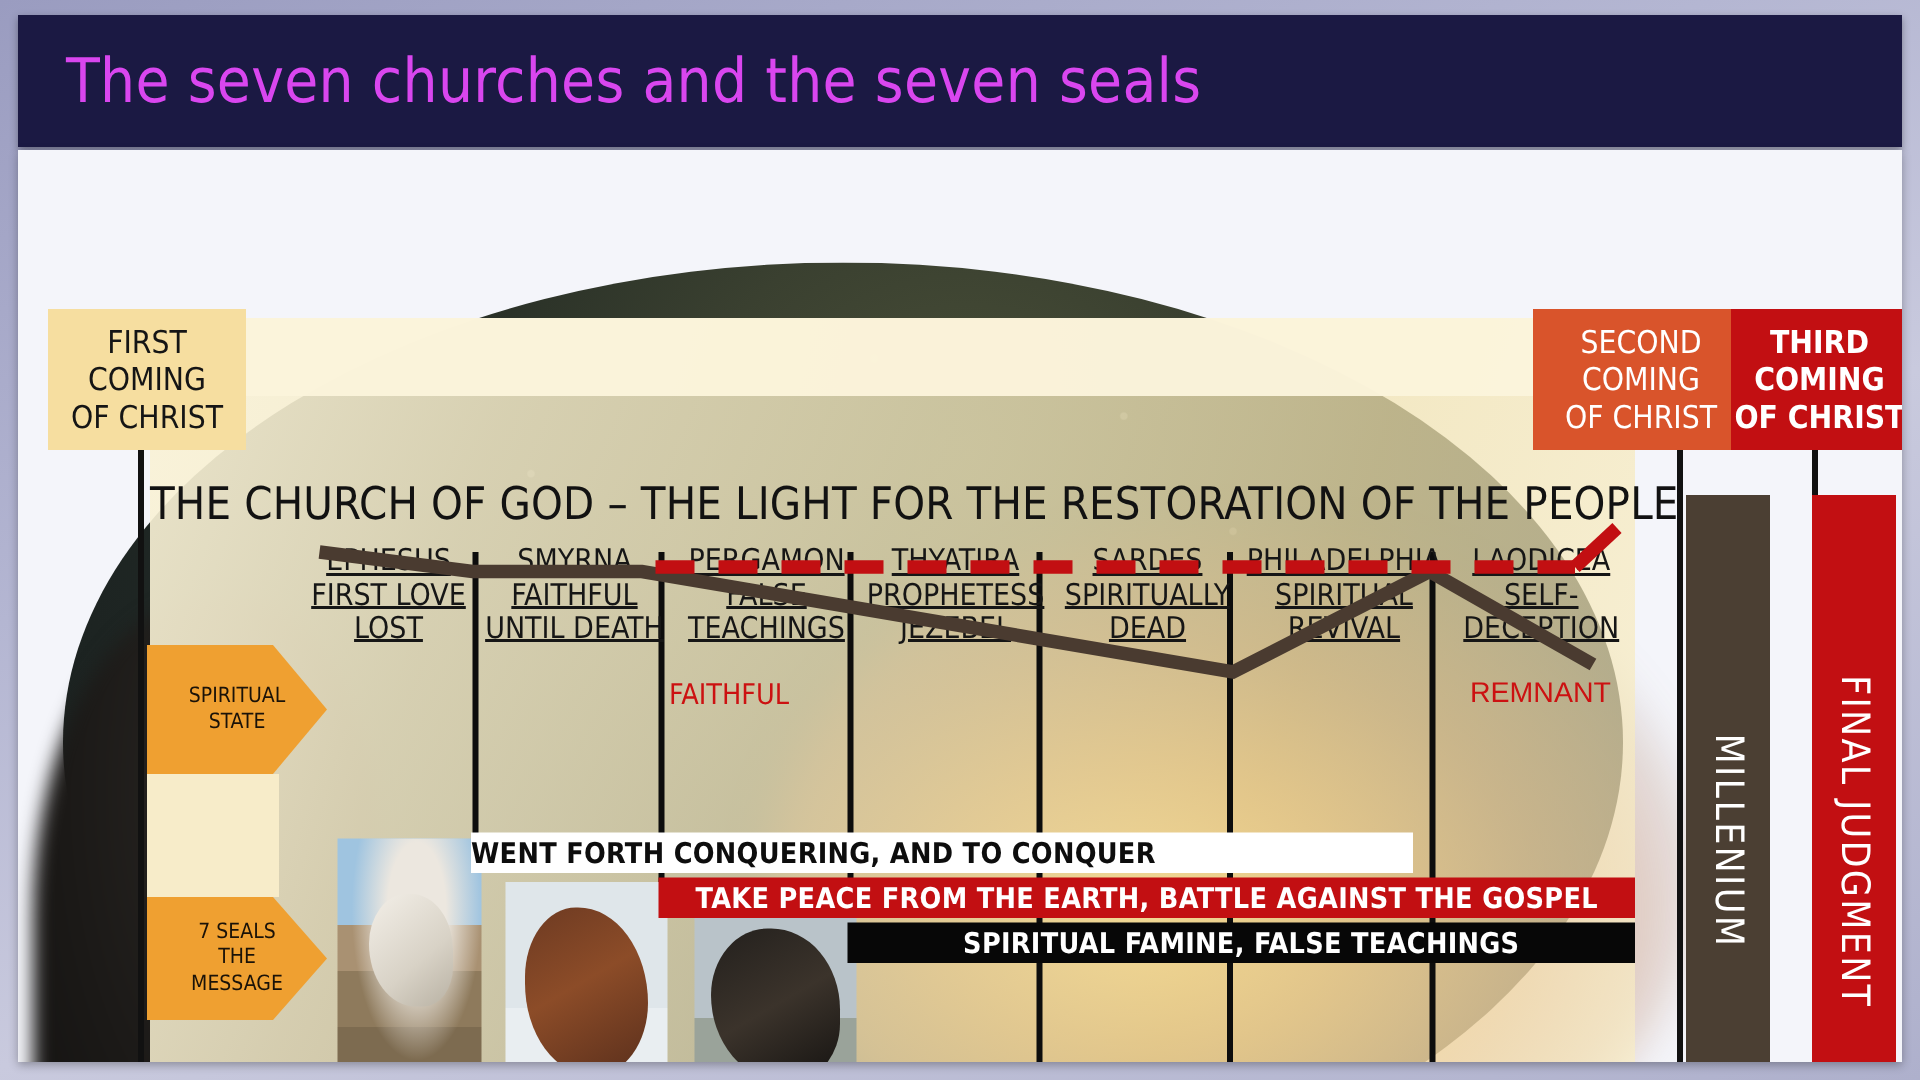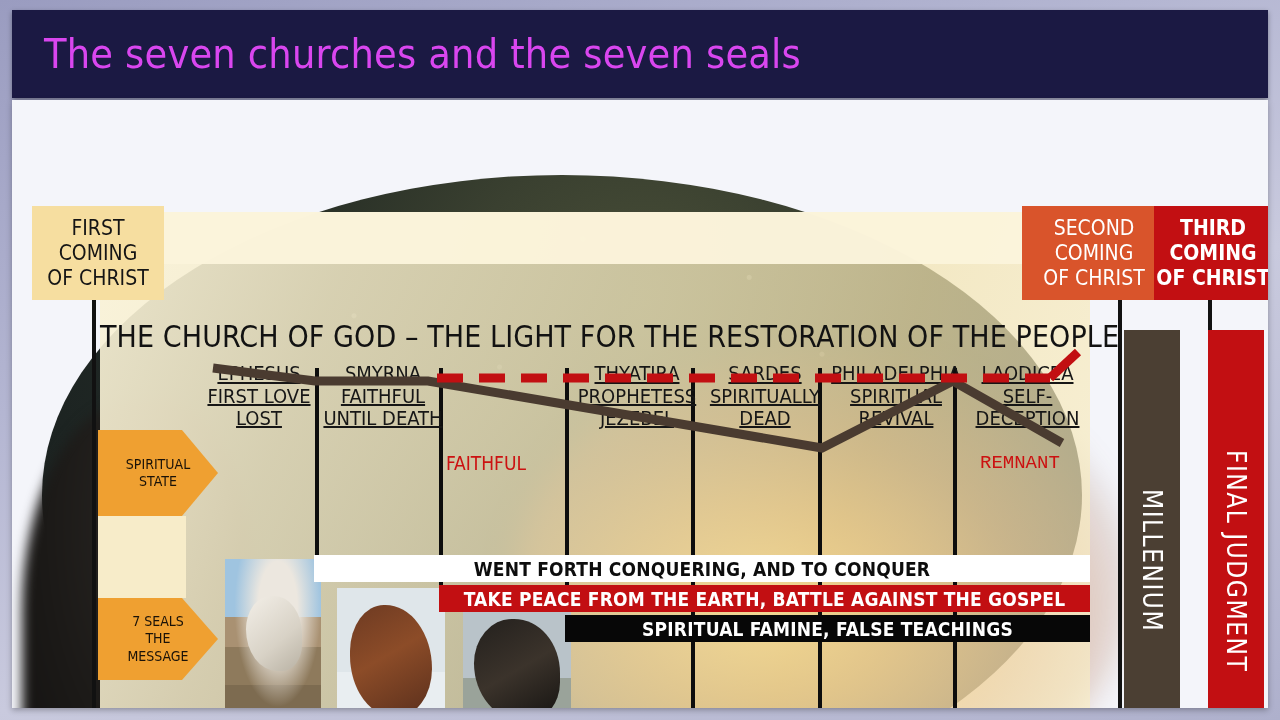--- a/index.html
+++ b/index.html
@@ -135,21 +135,21 @@
   .horse.h3::after{content:"";position:absolute;left:10%;top:8%;width:80%;height:86%;
     border-radius:46% 56% 40% 60%;
     background:linear-gradient(150deg,#23201d,#3b332b 50%,#151311);}
 
   
   .seal{
     position:absolute;height:27px;display:flex;align-items:center;
     font-family:"DejaVu Sans Condensed","Liberation Sans",sans-serif;
     font-size:19px;font-weight:bold;letter-spacing:.2px;
   }
-  .seal.s1{left:302px;top:455px;width:776px;background:#ffffff;color:#0d0d0d;justify-content:center;}
+  .seal.s1{left:302px;top:455px;width:628px;background:#ffffff;color:#0d0d0d;justify-content:flex-start;}
   .seal.s2{left:427px;top:485px;width:651px;background:#c20f12;color:#ffffff;justify-content:center;}
   .seal.s3{left:553px;top:515px;width:525px;background:#070707;color:#ffffff;justify-content:center;}
 
   
   .vbar{
     position:absolute;display:flex;align-items:center;justify-content:center;
     font-family:"DejaVu Sans Condensed","Liberation Sans",sans-serif;
     letter-spacing:1.5px;
   }
   .vbar span{writing-mode:vertical-rl;text-orientation:mixed;}
@@ -191,20 +191,25 @@
       <div class="church" style="left:0px;width:118px">
         <span class="cname">EPHESUS</span>
         <span class="cdesc">FIRST LOVE</span>
         <span class="cdesc">LOST</span>
       </div>
       <div class="church" style="left:122px;width:122px">
         <span class="cname">SMYRNA</span>
         <span class="cdesc">FAITHFUL</span>
         <span class="cdesc">UNTIL DEATH</span>
       </div>
+      <div class="church" style="left:250px;width:122px">
+        <span class="cname">PERGAMON</span>
+        <span class="cdesc">FALSE</span>
+        <span class="cdesc">TEACHINGS</span>
+      </div>
       <div class="church" style="left:376px;width:122px">
         <span class="cname">THYATIRA</span>
         <span class="cdesc">PROPHETESS</span>
         <span class="cdesc">JEZEBEL</span>
       </div>
       <div class="church" style="left:502px;width:126px">
         <span class="cname">SARDES</span>
         <span class="cdesc">SPIRITUALLY</span>
         <span class="cdesc">DEAD</span>
       </div>
@@ -214,21 +219,21 @@
         <span class="cdesc">REVIVAL</span>
       </div>
       <div class="church" style="left:765px;width:125px">
         <span class="cname">LAODICEA</span>
         <span class="cdesc">SELF-</span>
         <span class="cdesc">DECEPTION</span>
       </div>
     </div>
 
     <div style="position:absolute;left:434px;top:352px;font-size:19px;color:#cc1111;font-family:'DejaVu Sans Condensed','Liberation Sans',sans-serif;">FAITHFUL</div>
-    <div style="position:absolute;left:968px;top:352px;font-size:19px;color:#cc1111;font-family:Liberation Mono, monospace;">REMNANT</div>
+    <div style="position:absolute;left:968px;top:352px;font-size:19px;color:#cc1111;font-family:Liberation Sans, sans-serif;">REMNANT</div>
 
     <svg class="lines" viewBox="0 0 1256 608">
       <polyline points="201,268 303,281 416,281 810,348 941,281 1050,343" fill="none" stroke="#4a3b30" stroke-width="9" stroke-linejoin="miter" stroke-linecap="butt"></polyline>
       <polyline points="425,278 1038,278" fill="none" stroke="#c20f12" stroke-width="9" stroke-dasharray="26 16" stroke-linecap="butt"></polyline>
       <polyline points="1038,278 1066,252" fill="none" stroke="#c20f12" stroke-width="9" stroke-linecap="butt"></polyline>
     </svg>
 
     <div class="arrow a1">
       <div>
         <span>SPIRITUAL</span><br>

